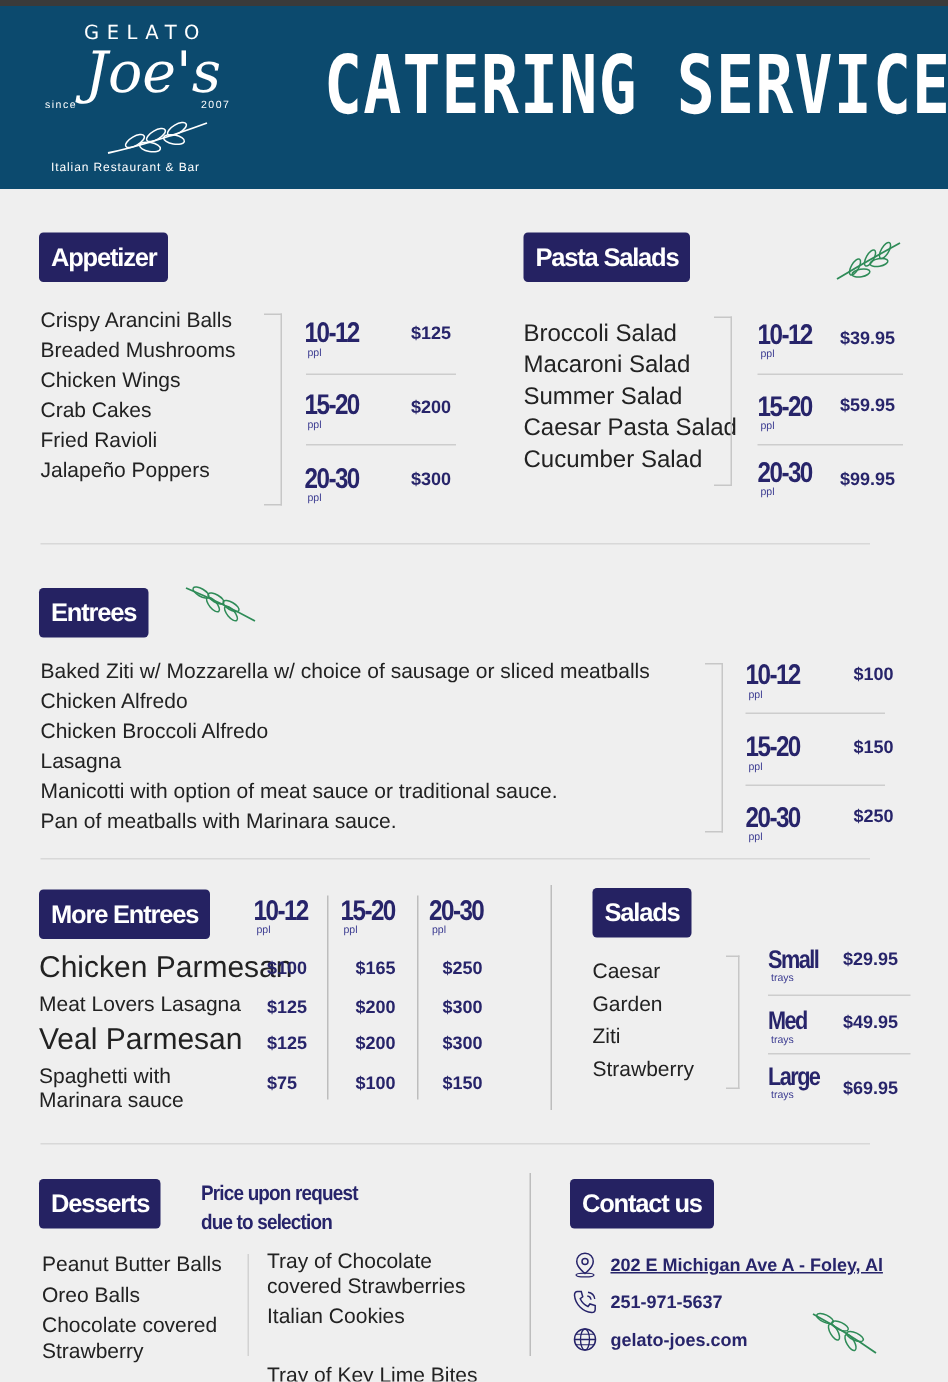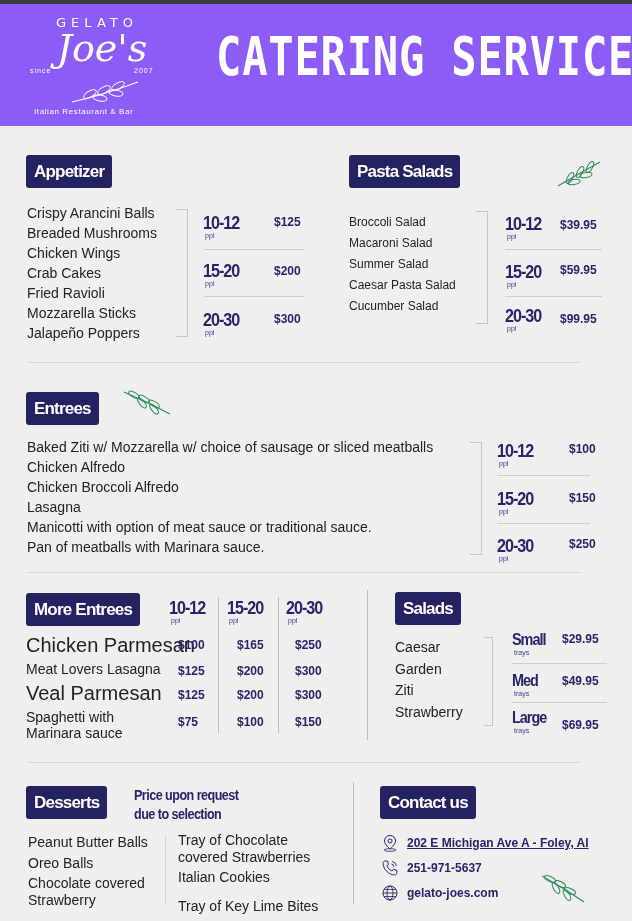--- a/index.html
+++ b/index.html
@@ -6,21 +6,21 @@
   html, body { width: 632px; height: 921px; overflow: hidden; }
   body {
     position: relative;
     background: #efefef;
     font-family: "Liberation Sans", sans-serif;
     color: #2a2a2a;
   }
   .topstrip { position: absolute; left: 0; top: 0; width: 632px; height: 4px; background: #3a3a3a; }
   .header {
     position: absolute; left: 0; top: 4px; width: 632px; height: 122px;
-    background: #8b5cf6;
+    background: #0c4a6e;
   }
   .logo { position: absolute; left: 22px; top: 8px; width: 150px; height: 105px; color: #fff; }
   .logo .gelato { position: absolute; left: 30px; top: 3px; width: 90px; text-align: center; font-size: 13px; letter-spacing: 5px; font-family: "DejaVu Sans", sans-serif; }
   .logo .joes { position: absolute; left: 30px; top: 14px; width: 100px; text-align: center; font-family: "DejaVu Serif", serif; font-style: italic; font-size: 38px; }
   .logo .since { position: absolute; left: 8px; top: 55px; font-size: 7px; letter-spacing: 1px; }
   .logo .year { position: absolute; left: 112px; top: 55px; font-size: 7px; letter-spacing: 1px; }
   .logo .sub { position: absolute; left: 12px; top: 95px; font-size: 8px; letter-spacing: 0.6px; white-space: nowrap; }
   .logo .branch { position: absolute; left: 48px; top: 66px; }
   .title {
     position: absolute; left: 216px; top: 26px; font-family: "DejaVu Sans Mono", monospace;
@@ -70,21 +70,20 @@
   <div class="title">CATERING SERVICES</div>
 </div>
 
 <div class="badge" style="left:26px;top:155px;">Appetizer</div>
 <div class="list" style="left:27px;top:203px;">
   <div>Crispy Arancini Balls</div>
   <div>Breaded Mushrooms</div>
   <div>Chicken Wings</div>
   <div>Crab Cakes</div>
   <div>Fried Ravioli</div>
-  <div>Mozzarella Sticks</div>
   <div>Jalapeño Poppers</div>
 </div>
 <div class="bracket" style="left:176px;top:209px;width:12px;height:128px;"></div>
 <div class="tier" style="left:203px;top:213px;">
     <span class="n">10-12</span>
     <span class="u">ppl</span>
   </div>
 <div class="price" style="left:274px;top:215px;">$125</div>
 <div class="sep" style="left:204px;top:249px;width:100px;"></div>
 <div class="tier" style="left:203px;top:261px;">
@@ -101,21 +100,21 @@
 
 <div class="badge" style="left:349px;top:155px;">Pasta Salads</div>
 <svg class="leaf" style="left:556px;top:160px;" width="46" height="28" viewBox="0 0 46 28">
   <path d="M2 26 Q22 14 44 2" stroke="#2e8b57" stroke-width="1.2" fill="none"></path>
   <ellipse cx="14" cy="18" rx="6" ry="2.5" transform="rotate(-60 14 18)" stroke="#2e8b57" fill="none"></ellipse>
   <ellipse cx="24" cy="12" rx="6" ry="2.5" transform="rotate(-60 24 12)" stroke="#2e8b57" fill="none"></ellipse>
   <ellipse cx="34" cy="7" rx="6" ry="2.5" transform="rotate(-60 34 7)" stroke="#2e8b57" fill="none"></ellipse>
   <ellipse cx="18" cy="22" rx="6" ry="2.5" transform="rotate(-10 18 22)" stroke="#2e8b57" fill="none"></ellipse>
   <ellipse cx="30" cy="15" rx="6" ry="2.5" transform="rotate(-10 30 15)" stroke="#2e8b57" fill="none"></ellipse>
 </svg>
-<div class="list" style="left:349px;top:212px;font-size:12px;line-height:21px;">
+<div class="list" style="left:349px;top:212px;font-size:16px;line-height:21px;">
   <div>Broccoli Salad</div>
   <div>Macaroni Salad</div>
   <div>Summer Salad</div>
   <div>Caesar Pasta Salad</div>
   <div>Cucumber Salad</div>
 </div>
 <div class="bracket" style="left:476px;top:211px;width:12px;height:113px;"></div>
 <div class="tier" style="left:505px;top:214px;">
     <span class="n">10-12</span>
     <span class="u">ppl</span>
@@ -251,21 +250,21 @@
 <div class="list" style="left:28px;top:832px;font-size:14px;line-height:20.5px;">
   <div>Peanut Butter Balls</div>
   <div>Oreo Balls</div>
   <div style="margin-bottom:-4px;">Chocolate covered</div>
   <div>Strawberry</div>
 </div>
 <div class="vline" style="left:165px;top:836px;height:68px;background:#d2d2d2;"></div>
 <div class="list" style="left:178px;top:832px;font-size:14px;line-height:16.5px;">
   <div>Tray of Chocolate</div>
   <div style="margin-bottom:4px;">covered Strawberries</div>
-  <div style="margin-bottom:12px;">Italian Cookies</div>
+  <div style="margin-bottom:22px;">Italian Cookies</div>
   <div>Tray of Key Lime Bites</div>
 </div>
 <div class="vline" style="left:353px;top:782px;height:122px;"></div>
 
 <div class="badge" style="left:380px;top:786px;">Contact us</div>
 <div class="contact-row" style="top:834px;text-decoration:underline;">
   <svg class="ic" viewBox="0 0 18 18">
     <path d="M9 1.5 C5.5 1.5 3.5 4 3.5 7 C3.5 10.5 9 15 9 15 C9 15 14.5 10.5 14.5 7 C14.5 4 12.5 1.5 9 1.5 Z" fill="none" stroke="#27246a" stroke-width="1"></path>
     <circle cx="9" cy="7" r="2" fill="none" stroke="#27246a" stroke-width="1"></circle>
     <ellipse cx="9" cy="16" rx="6" ry="1.3" fill="none" stroke="#27246a" stroke-width="0.8"></ellipse>

